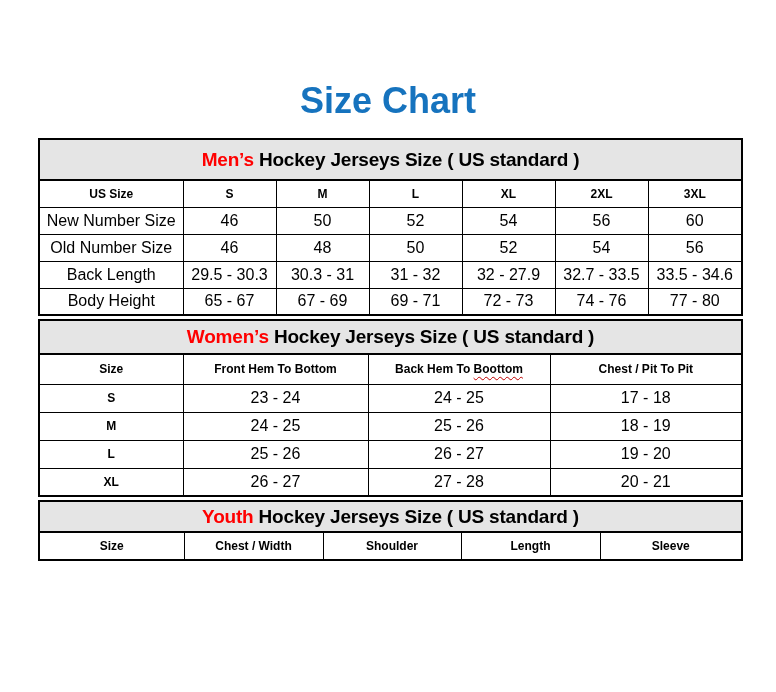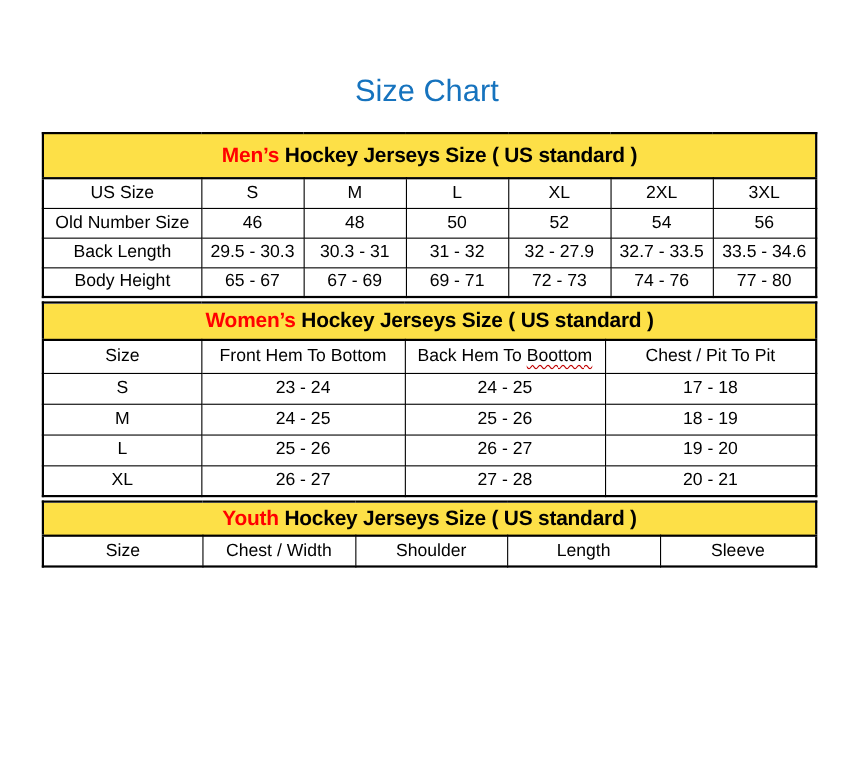--- a/index.html
+++ b/index.html
@@ -6,25 +6,25 @@
   body {
     width: 776px;
     height: 692px;
     background: #ffffff;
     font-family: "Liberation Sans", "DejaVu Sans", sans-serif;
     color: #000000;
     overflow: hidden;
   }
   .title {
     margin: 0;
-    padding-top: 66px;
+    padding-top: 84px;
     text-align: center;
-    font-size: 28px;
+    font-size: 36px;
     line-height: 34px;
-    font-weight: normal;
+    font-weight: bold;
     color: #1673be;
     letter-spacing: 0px;
   }
   .tables {
     margin: 20px 0 0 38px;
     width: 703px;
   }
   table {
     border-collapse: collapse;
     table-layout: fixed;
@@ -34,28 +34,28 @@
   table + table { margin-top: 3px; padding-left: 48px; }
   th, td {
     border: 1px solid #000;
     text-align: center;
     vertical-align: middle;
     padding: 0 2px;
     overflow: hidden;
     white-space: nowrap;
   }
   .banner {
-    background: #fde047;
+    background: #e5e5e5;
     font-weight: bold;
     font-size: 19px;
     border-bottom: 2px solid #000;
     letter-spacing: -0.2px;
   }
   .banner .hl { color: #ff0000; }
-  th { font-size: 16px; font-weight: normal; }
+  th { font-size: 12px; font-weight: bold; }
   td { font-size: 16px; font-weight: normal; }
   .misspelled {
     text-decoration: underline wavy #c00000;
     text-decoration-thickness: 1px;
     text-underline-offset: 3px;
     text-decoration-skip-ink: none;
   }
   
   .men   .banner-row { height: 41px; }
   .men   .head-row   { height: 27px; }
@@ -92,20 +92,29 @@
       <tr class="head-row">
         <th>US Size</th>
         <th>S</th>
         <th>M</th>
         <th>L</th>
         <th>XL</th>
         <th>2XL</th>
         <th>3XL</th>
       </tr>
       <tr class="data-row">
+        <td>New Number Size</td>
+        <td>46</td>
+        <td>50</td>
+        <td>52</td>
+        <td>54</td>
+        <td>56</td>
+        <td>60</td>
+      </tr>
+      <tr class="data-row">
         <td>Old Number Size</td>
         <td>46</td>
         <td>48</td>
         <td>50</td>
         <td>52</td>
         <td>54</td>
         <td>56</td>
       </tr>
       <tr class="data-row">
         <td>Back Length</td>

